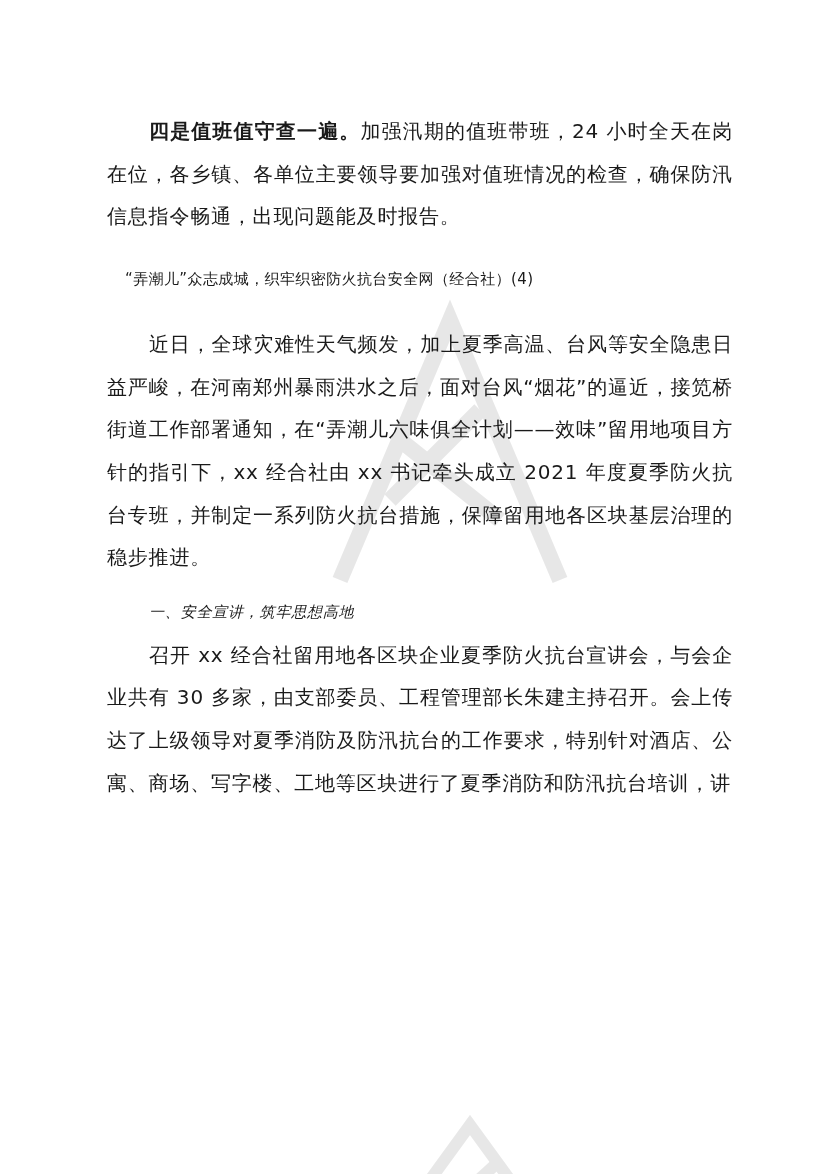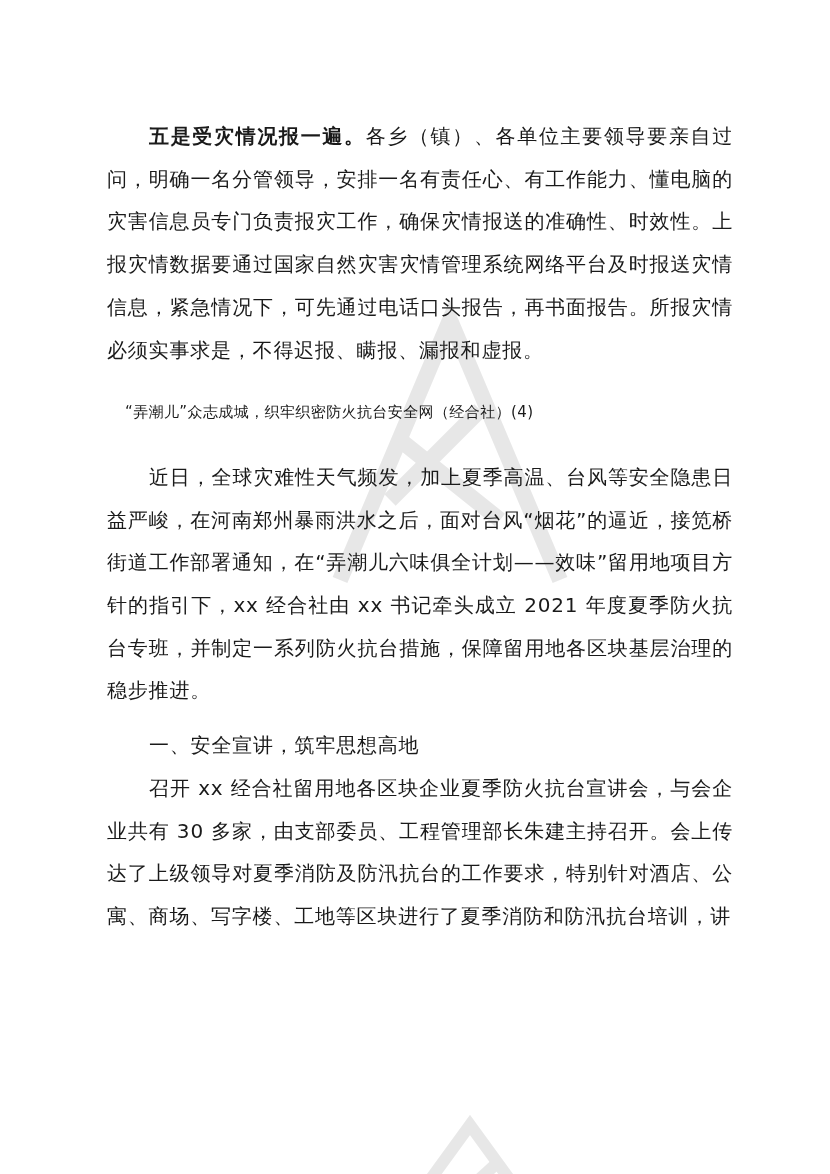--- a/index.html
+++ b/index.html
@@ -36,25 +36,26 @@
     .title-line {
       font-size: 15px;
       line-height: 42.7px;
       margin: 20px 0 0 0;
       text-indent: 18px;
       letter-spacing: 0.4px;
       white-space: nowrap;
     }
     .gap-title { margin-top: 22px; }
     .heading-line {
-      font-size: 20px;
+      font-size: 15px;
       line-height: 42.7px;
       margin: 12px 0 0 0;
       text-indent: 42px;
       letter-spacing: 0.8px;
+      font-style: italic;
     }
     .watermark {
       position: absolute;
       pointer-events: none;
       opacity: 0.09;
     }
   </style>
 </head>
 <body>
 
@@ -68,22 +69,22 @@
 <svg class="watermark" style="left:370px; top:1115px;" width="200" height="120" viewBox="0 0 200 120">
   <g fill="none" stroke="#000" stroke-width="12">
     <path d="M20 120 L100 10 L180 120"></path>
     <path d="M65 70 L130 110"></path>
     <path d="M70 100 L125 50"></path>
   </g>
 </svg>
 
 <div class="page">
 
+  <p class="para indent"><span class="bold">四是值班值守查一遍。</span><span>加强汛期的值班带班，24 小时全天在岗在位，各乡镇、各单位主要领导要加强对值班情况的检查，确保防汛信息指令畅通，出现问题能及时报告。</span></p>
 
-  <p class="para indent gap-sm"><span class="bold">五是受灾情况报一遍。</span><span>各乡（镇）、各单位主要领导要亲自过问，明确一名分管领导，安排一名有责任心、有工作能力、懂电脑的灾害信息员专门负责报灾工作，确保灾情报送的准确性、时效性。上报灾情数据要通过国家自然灾害灾情管理系统网络平台及时报送灾情信息，紧急情况下，可先通过电话口头报告，再书面报告。所报灾情必须实事求是，不得迟报、瞒报、漏报和虚报。</span></p>
 
   <p class="title-line">“弄潮儿”众志成城，织牢织密防火抗台安全网（经合社）(4)</p>
 
   <p class="para indent gap-title">近日，全球灾难性天气频发，加上夏季高温、台风等安全隐患日益严峻，在河南郑州暴雨洪水之后，面对台风“烟花”的逼近，接笕桥街道工作部署通知，在“弄潮儿六味俱全计划——效味”留用地项目方针的指引下，xx 经合社由 xx 书记牵头成立 2021 年度夏季防火抗台专班，并制定一系列防火抗台措施，保障留用地各区块基层治理的稳步推进。</p>
 
   <p class="heading-line">一、安全宣讲，筑牢思想高地</p>
 
   <p class="para indent">召开 xx 经合社留用地各区块企业夏季防火抗台宣讲会，与会企业共有 30 多家，由支部委员、工程管理部长朱建主持召开。会上传达了上级领导对夏季消防及防汛抗台的工作要求，特别针对酒店、公寓、商场、写字楼、工地等区块进行了夏季消防和防汛抗台培训，讲</p>
 
 </div>

